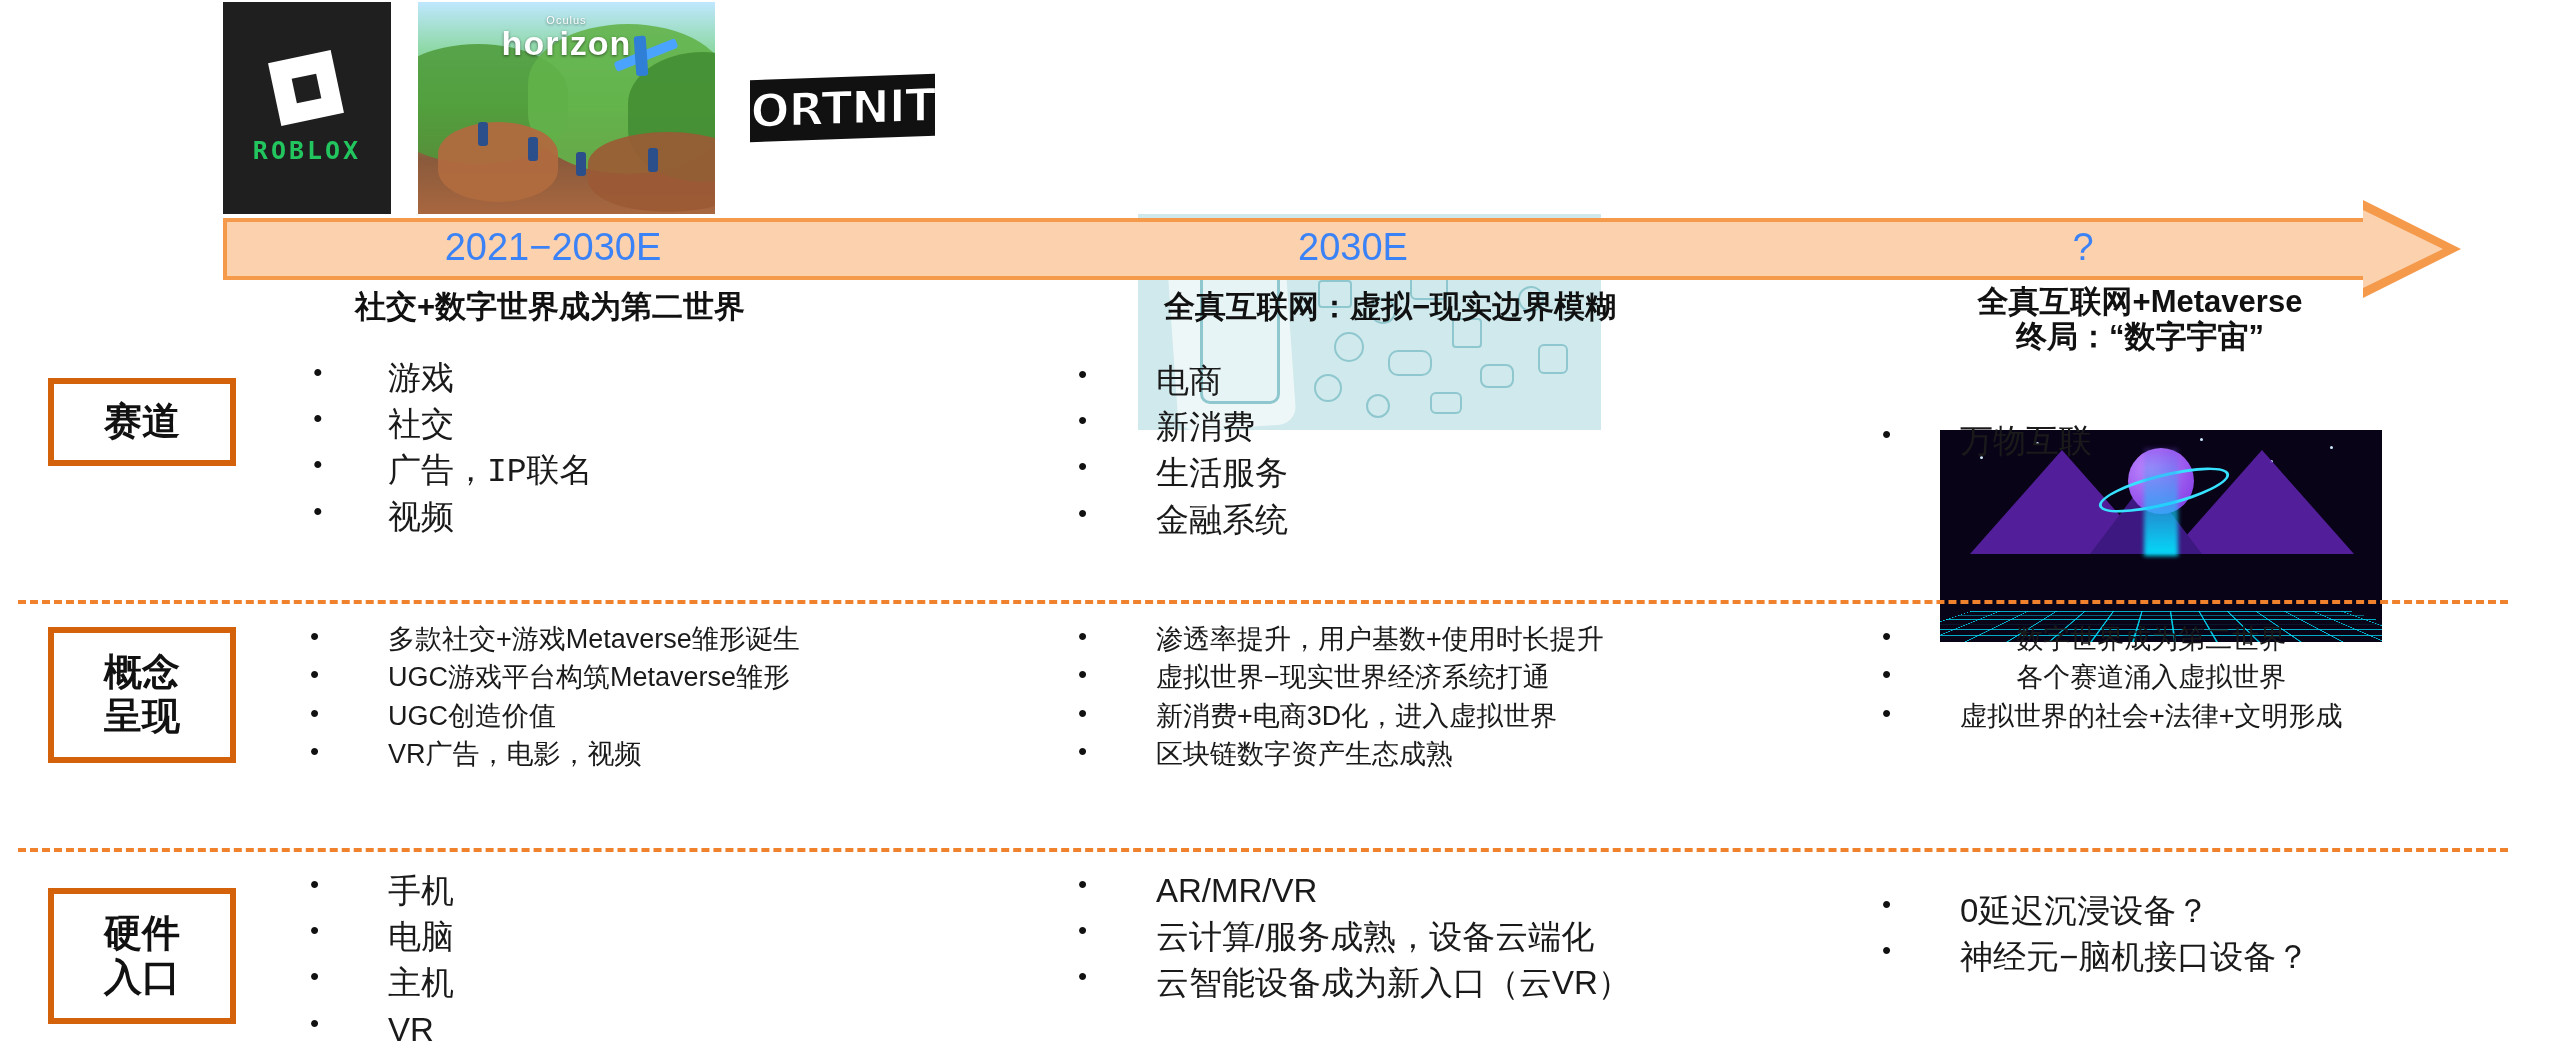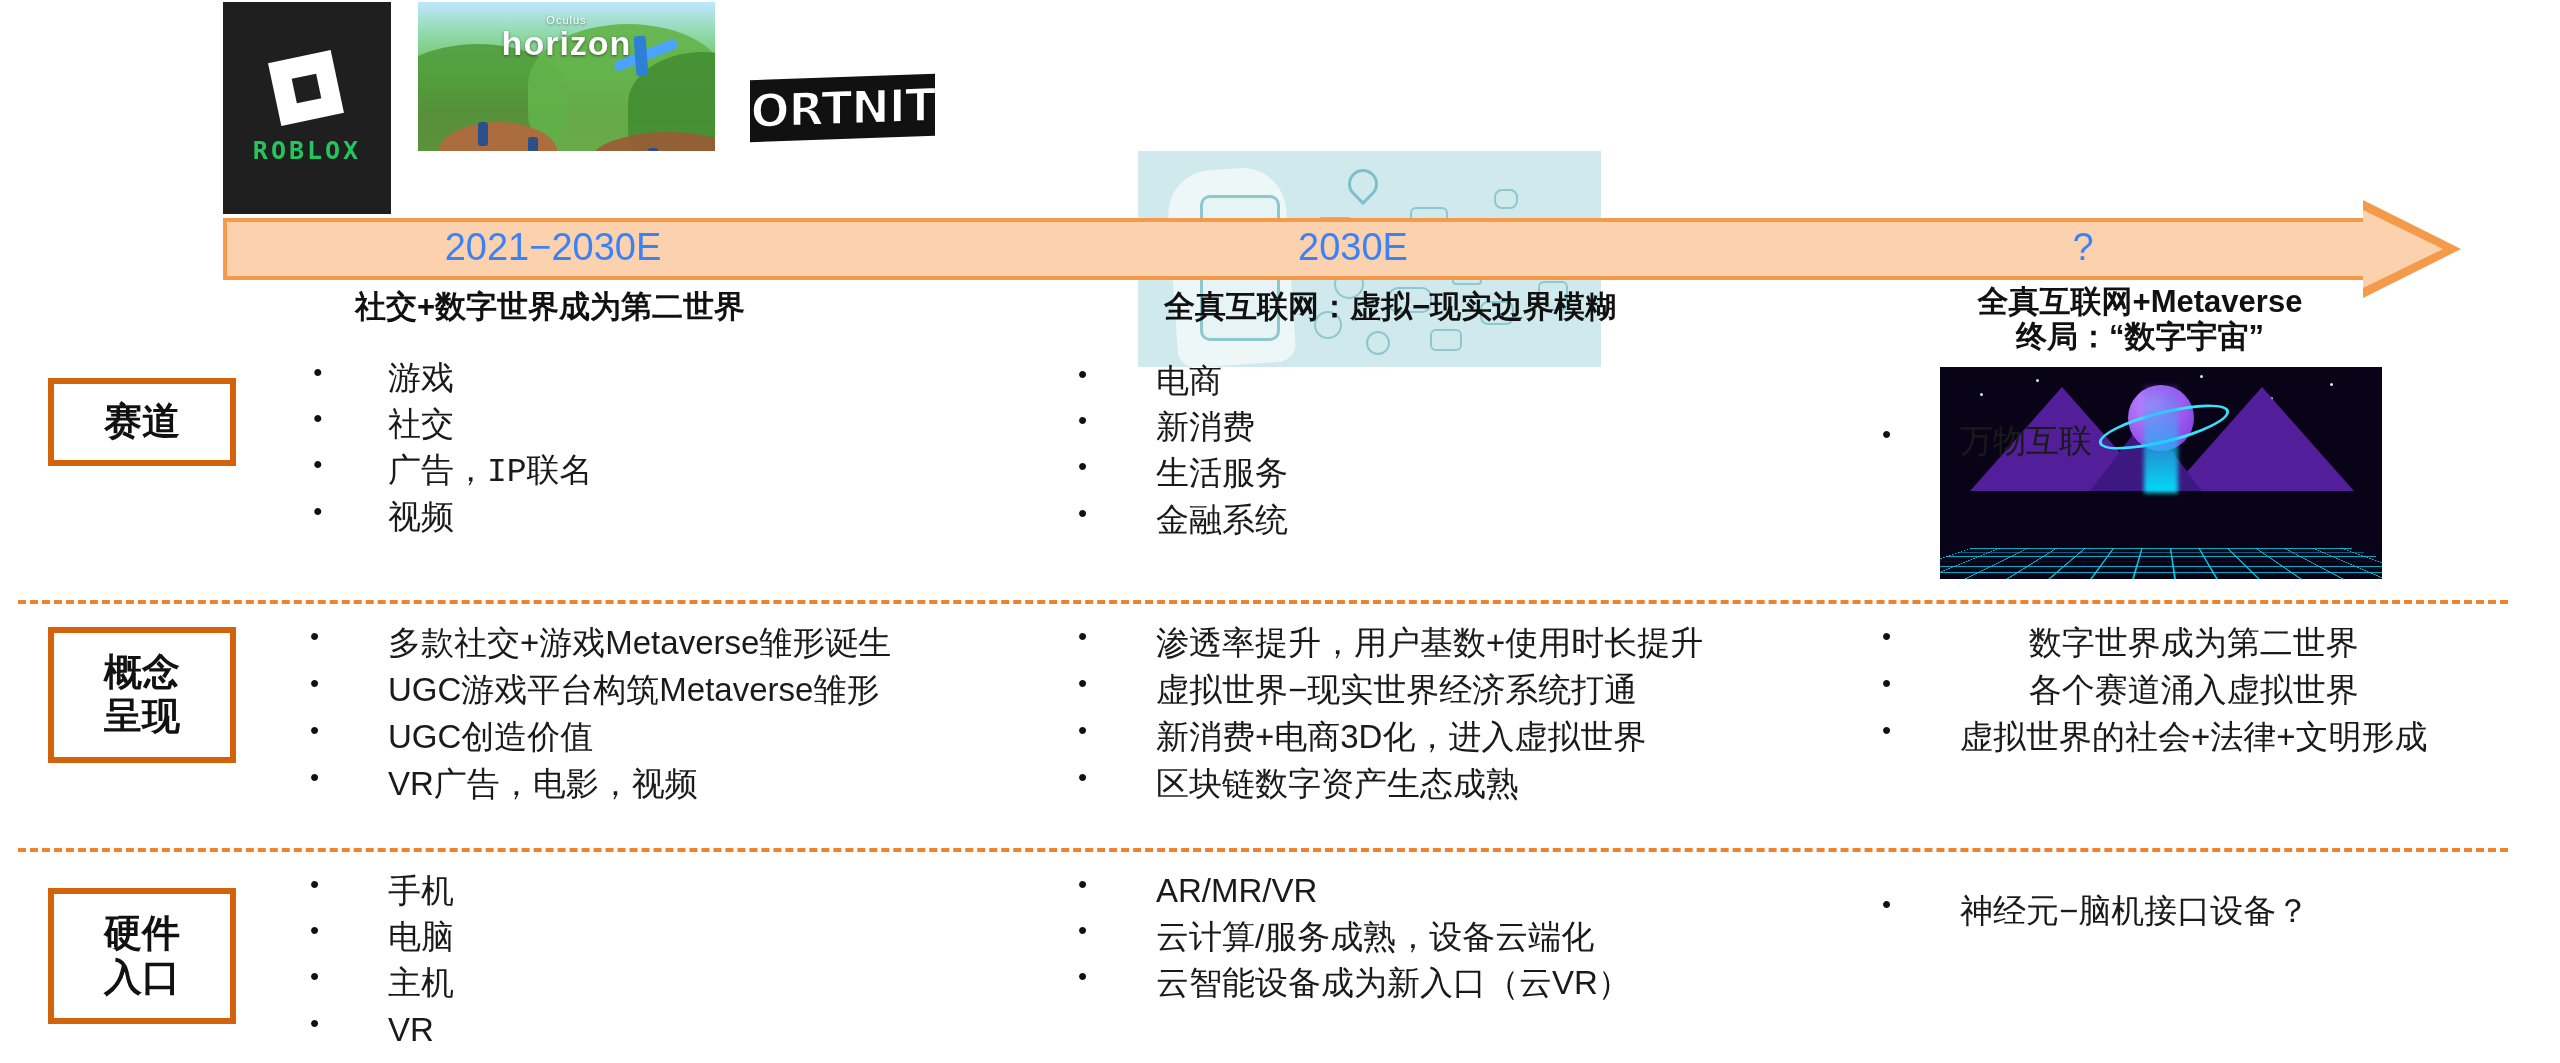--- a/index.html
+++ b/index.html
@@ -21,21 +21,21 @@
           display:flex;flex-direction:column;align-items:center;justify-content:center;}
   .roblox-mark{width:78px;height:78px;background:#1f1f1f;position:relative;margin-bottom:6px;}
   .roblox-mark::before{content:"";position:absolute;left:6px;top:4px;width:64px;height:64px;
        background:#fff;transform:rotate(-12deg);}
   .roblox-mark::after{content:"";position:absolute;left:26px;top:24px;width:25px;height:25px;
        background:#1f1f1f;transform:rotate(-12deg);}
   .roblox-word{color:#22c55e;font-weight:bold;font-size:25px;letter-spacing:3px;
        font-family:"DejaVu Sans Mono",monospace;}
 
   
-  .horizon{left:418px;width:297px;height:149px;
+  .horizon{left:418px;width:297px;height:212px;
     background:linear-gradient(180deg,#bfe7ff 0%,#8fd9a8 22%,#6bbf57 48%,#8a5a3c 74%,#a8673f 100%);
     position:relative;}
   .horizon .hill{position:absolute;border-radius:50%/40%;}
   .h1{left:-30px;top:42px;width:180px;height:120px;background:#4e9a3a;opacity:.85;}
   .h2{left:110px;top:22px;width:200px;height:150px;background:#63b24a;opacity:.9;}
   .h3{left:210px;top:50px;width:150px;height:130px;background:#3f8a30;opacity:.8;}
   .h4{left:20px;top:120px;width:120px;height:80px;background:#b06a3e;opacity:.95;}
   .h5{left:170px;top:130px;width:160px;height:80px;background:#9b5a34;opacity:.9;}
   .horizon .plane{position:absolute;right:36px;top:48px;width:66px;height:10px;
        background:#4aa3ff;transform:rotate(-22deg);border-radius:3px;}
@@ -114,21 +114,21 @@
   #rl0{left:48px;top:378px;width:188px;height:88px;}
   #rl1{left:48px;top:627px;width:188px;height:136px;}
   #rl2{left:48px;top:888px;width:188px;height:136px;}
 
   .cell{position:absolute;}
   .bullets{list-style:none;margin:0;padding:0;}
   .bullets li{position:relative;padding-left:78px;white-space:nowrap;}
   .bullets li::before{content:"\2022";position:absolute;left:0;top:-2px;font-size:26px;color:#111;}
 
   .big  .bullets li{font-size:33px;line-height:1.40;}
-  .small .bullets li{font-size:33px;line-height:1.42;}
+  .small .bullets li{font-size:27px;line-height:1.42;}
 
   #c00{left:310px;top:358px;font-family:Liberation Mono, monospace;}
   #c01{left:1078px;top:358px;}
   #c02{left:1882px;top:418px;}
 
   #c10{left:310px;top:620px;}
   #c11{left:1078px;top:620px;}
   #c12{left:1882px;top:620px;text-align:center;}
 
   #c20{left:310px;top:868px;}
@@ -282,15 +282,16 @@
   </div>
 <div class="cell big" id="c21">
     <ul class="bullets">
       <li>AR/MR/VR</li>
       <li>云计算/服务成熟，设备云端化</li>
       <li>云智能设备成为新入口（云VR）</li>
     </ul>
   </div>
 <div class="cell big" id="c22">
     <ul class="bullets">
+      <li>0延迟沉浸设备？</li>
       <li>神经元−脑机接口设备？</li>
     </ul>
   </div>
 
 </body></html>

